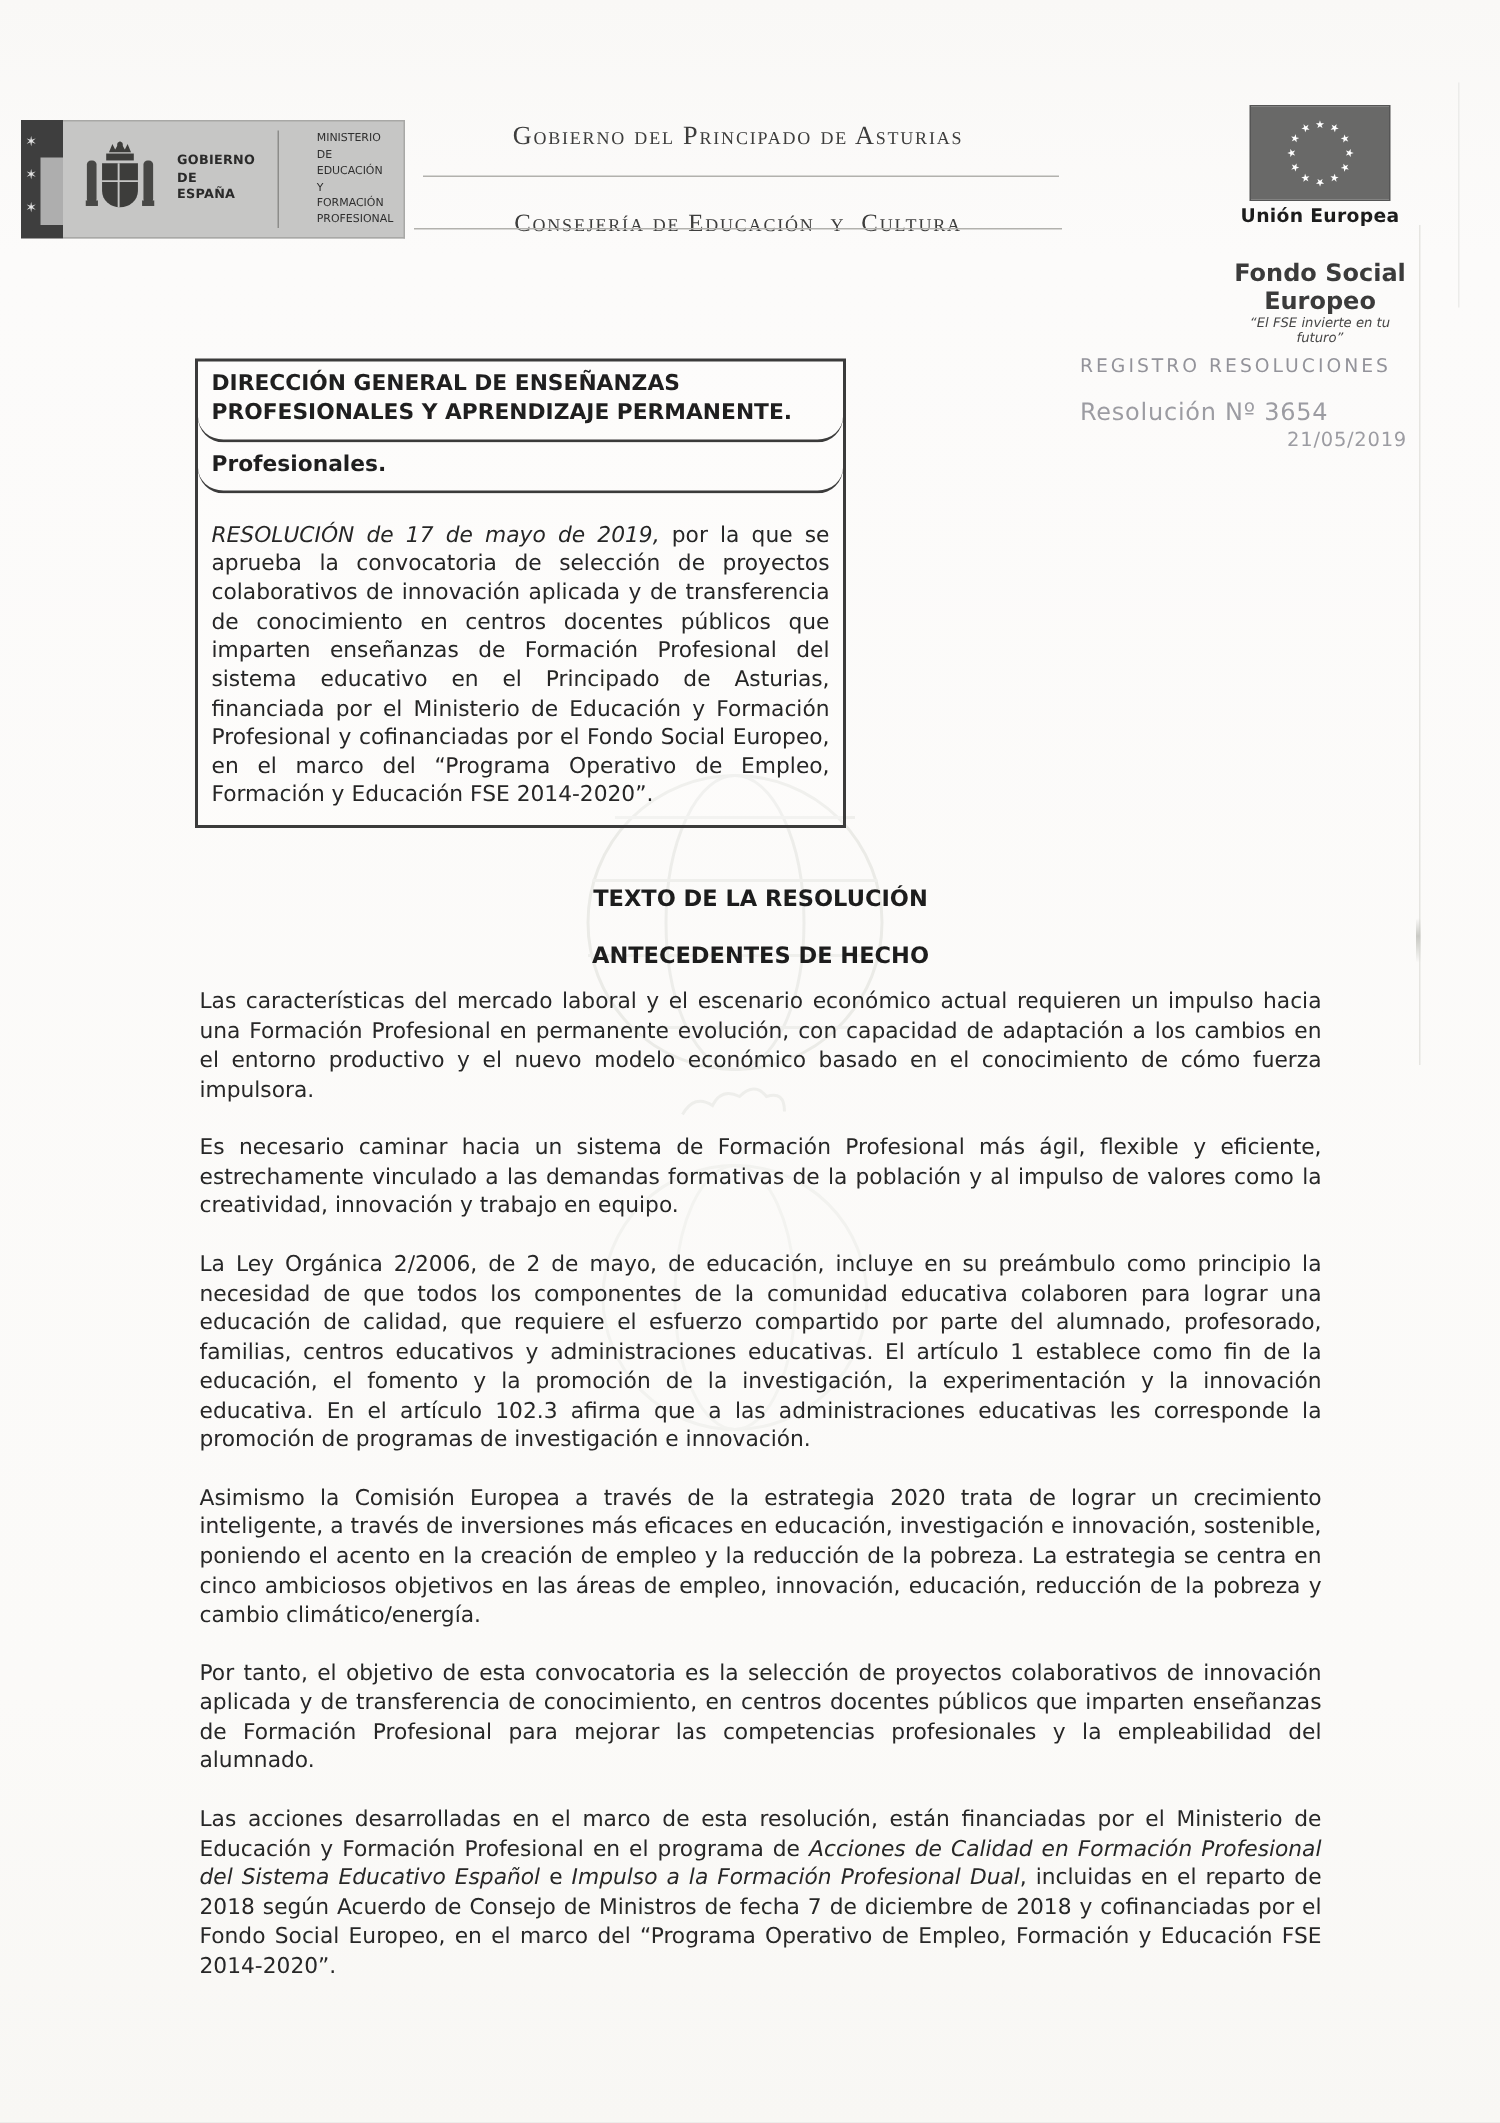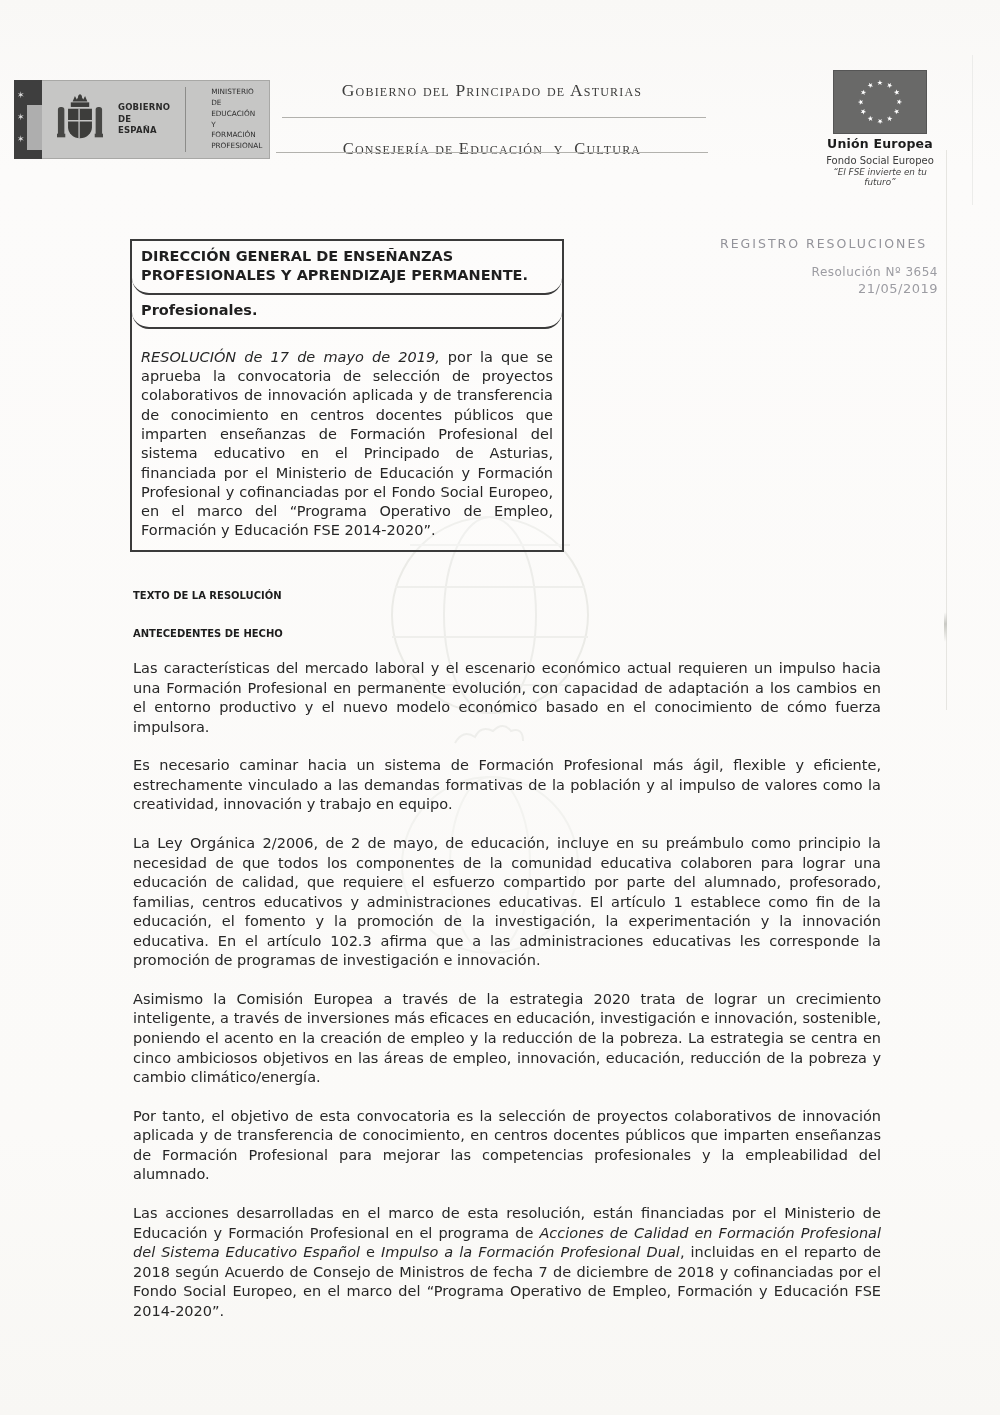--- a/index.html
+++ b/index.html
@@ -50,35 +50,35 @@
   .st:nth-child(4){transform:rotate(90deg)  translateY(-19px);}
   .st:nth-child(5){transform:rotate(120deg) translateY(-19px);}
   .st:nth-child(6){transform:rotate(150deg) translateY(-19px);}
   .st:nth-child(7){transform:rotate(180deg) translateY(-19px);}
   .st:nth-child(8){transform:rotate(210deg) translateY(-19px);}
   .st:nth-child(9){transform:rotate(240deg) translateY(-19px);}
   .st:nth-child(10){transform:rotate(270deg) translateY(-19px);}
   .st:nth-child(11){transform:rotate(300deg) translateY(-19px);}
   .st:nth-child(12){transform:rotate(330deg) translateY(-19px);}
   .eu-title { margin-top:3px; font-weight:bold; font-size:12.5px; color:#1c1c1c; letter-spacing:.2px; }
-  .eu-sub   { margin-top:4px; font-size:10px; color:#3b3b3b; }
+  .eu-sub   { margin-top:21px; font-size:16px; color:#3b3b3b;font-weight:bold; }
   .eu-tag   { margin-top:1px; font-size:8.8px; font-style:italic; color:#454545; }
   
   .stamp { position:absolute; left:720px; top:236px; width:218px; color:#98989d; z-index:2; }
   .stamp1 { font-size:12.5px; letter-spacing:2px; color:#93939a; }
-  .stamp2 { margin-top:14px; text-align:right; font-size:12px; letter-spacing:.5px; color:#9c9ca2; }
+  .stamp2 { margin-top:14px; text-align:left; font-size:16px; letter-spacing:.5px; color:#9c9ca2; }
   .stamp3 { margin-top:2px;  text-align:right; font-size:13px; letter-spacing:.5px; color:#9c9ca2; }
   
   .info-box { position:absolute; left:130px; top:239px; width:430px; border:2px solid #3b3b3b; background:rgba(255,255,255,.25); z-index:2; }
   .box-row { padding:6px 9px 7px; font-size:14.5px; line-height:1.33; }
   .box-row.bold { font-weight:bold; border-bottom:2px solid #3b3b3b; color:#1f1f1f;border-radius:17px; }
   .box-row.just { text-align:justify; line-height:1.33; color:#262626; padding:19px 9px 9px; }
   .it { font-style:italic; }
   
-  .h1, .h2 { position:absolute; left:133px; width:748px; text-align:left; font-weight:bold; font-size:10px; color:#1d1d1d; z-index:2; }
+  .h1, .h2 { position:absolute; left:133px; width:748px; text-align:center; font-weight:bold; font-size:15px; color:#1d1d1d; z-index:2; }
   .h1 { top:590px; } .h2 { top:628px; }
   .bodytext { position:absolute; left:133px; top:659px; width:748px; z-index:2;
     font-size:14.5px; line-height:1.35; text-align:justify; color:#272727; }
   .bodytext p { margin:0 0 19px 0; }
 </style>
 </head>
 <body>
 
 <div class="page">
 

